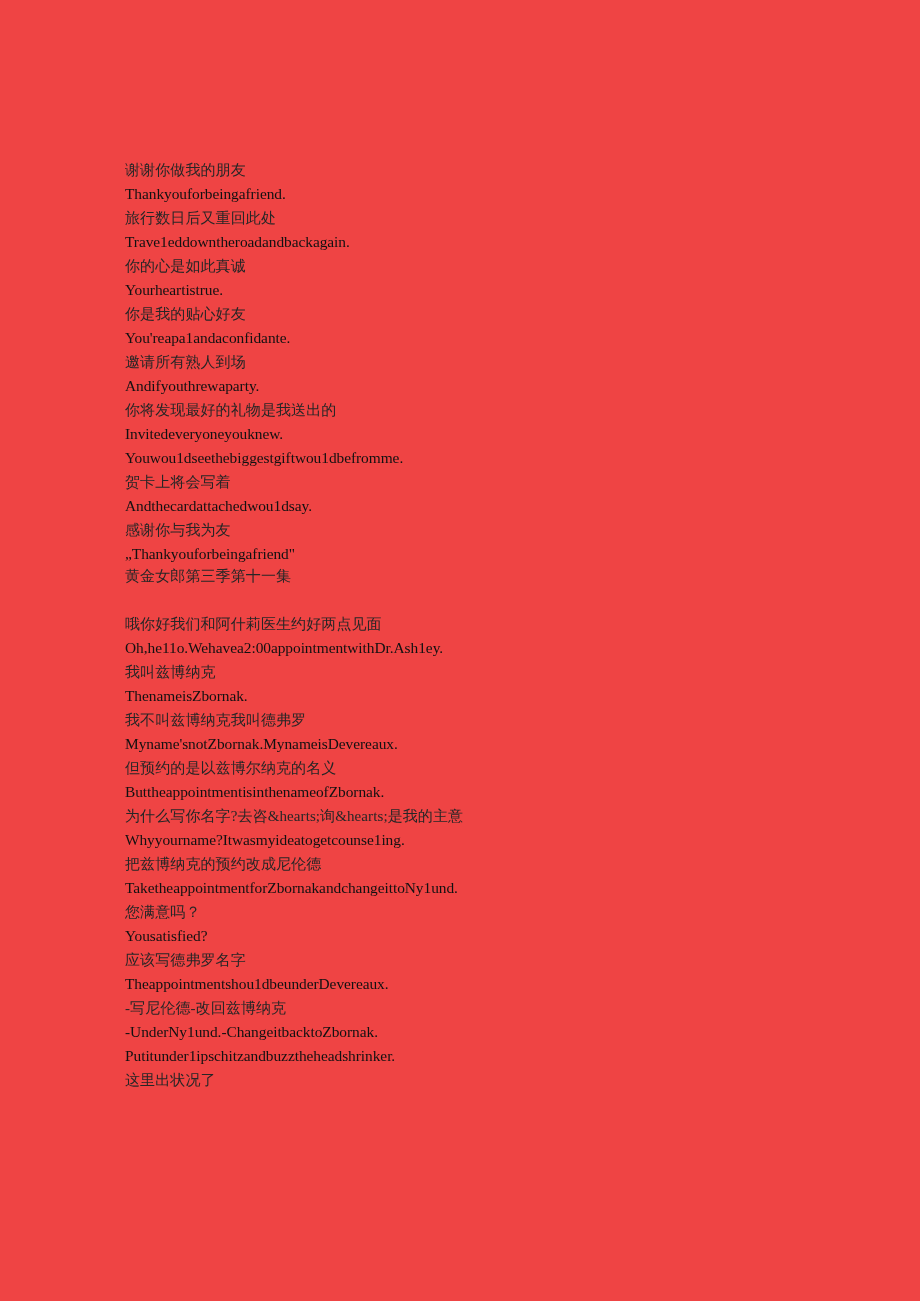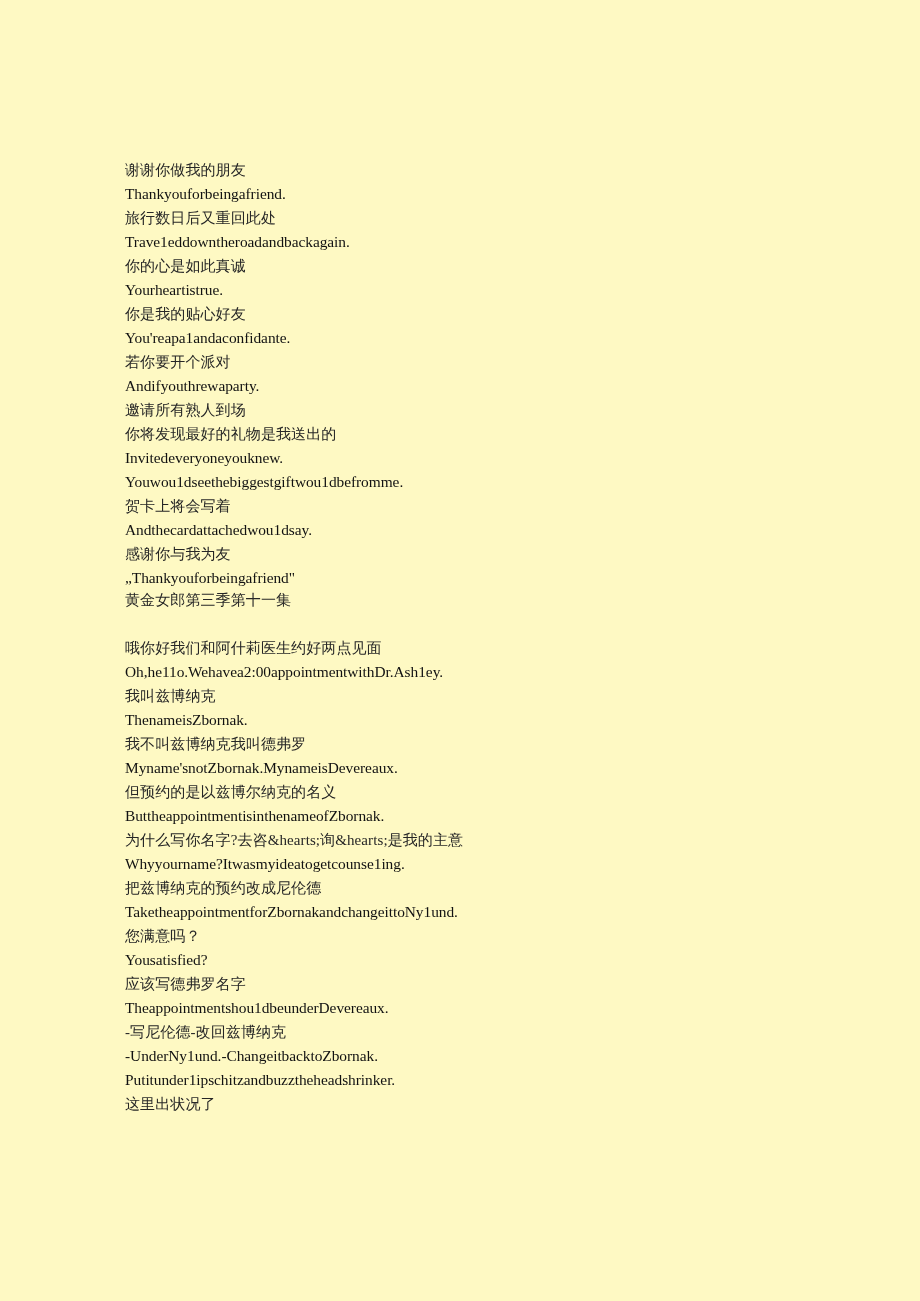--- a/index.html
+++ b/index.html
@@ -17,21 +17,21 @@
     color: #1a1a1a;
     -webkit-font-smoothing: antialiased;
   }
 
   .page {
     position: absolute;
     left: 0;
     top: 0;
     width: 920px;
     height: 1301px;
-    background: #fef9c3;
+    background: #ef4444;
   }
 
   .doc-body {
     position: absolute;
     left: 125px;
     top: 158px;
     width: 700px;
   }
 
   .block {
@@ -75,23 +75,22 @@
   <div class="doc-body" id="doc-body">
       <div class="block">
         <div class="line zh">谢谢你做我的朋友</div>
         <div class="line en">Thankyouforbeingafriend.</div>
         <div class="line zh">旅行数日后又重回此处</div>
         <div class="line en">Trave1eddowntheroadandbackagain.</div>
         <div class="line zh">你的心是如此真诚</div>
         <div class="line en">Yourheartistrue.</div>
         <div class="line zh">你是我的贴心好友</div>
         <div class="line en">You'reapa1andaconfidante.</div>
-        <div class="line zh">若你要开个派对</div>
+        <div class="line zh">邀请所有熟人到场</div>
         <div class="line en">Andifyouthrewaparty.</div>
-        <div class="line zh">邀请所有熟人到场</div>
         <div class="line zh">你将发现最好的礼物是我送出的</div>
         <div class="line en">Invitedeveryoneyouknew.</div>
         <div class="line en">Youwou1dseethebiggestgiftwou1dbefromme.</div>
         <div class="line zh">贺卡上将会写着</div>
         <div class="line en">Andthecardattachedwou1dsay.</div>
         <div class="line zh">感谢你与我为友</div>
         <div class="line en tight">„Thankyouforbeingafriend"</div>
         <div class="line zh tight">黄金女郎第三季第十一集</div>
       </div>
       <div class="block">

